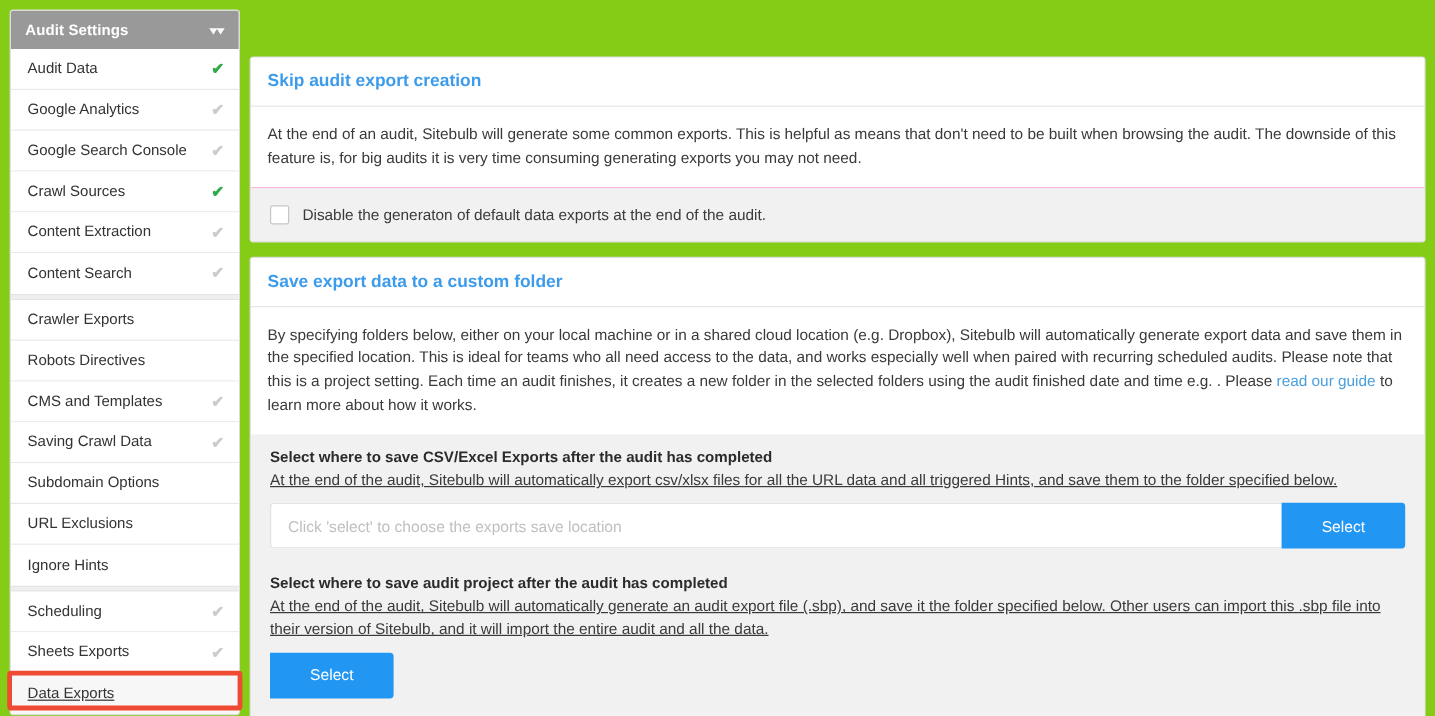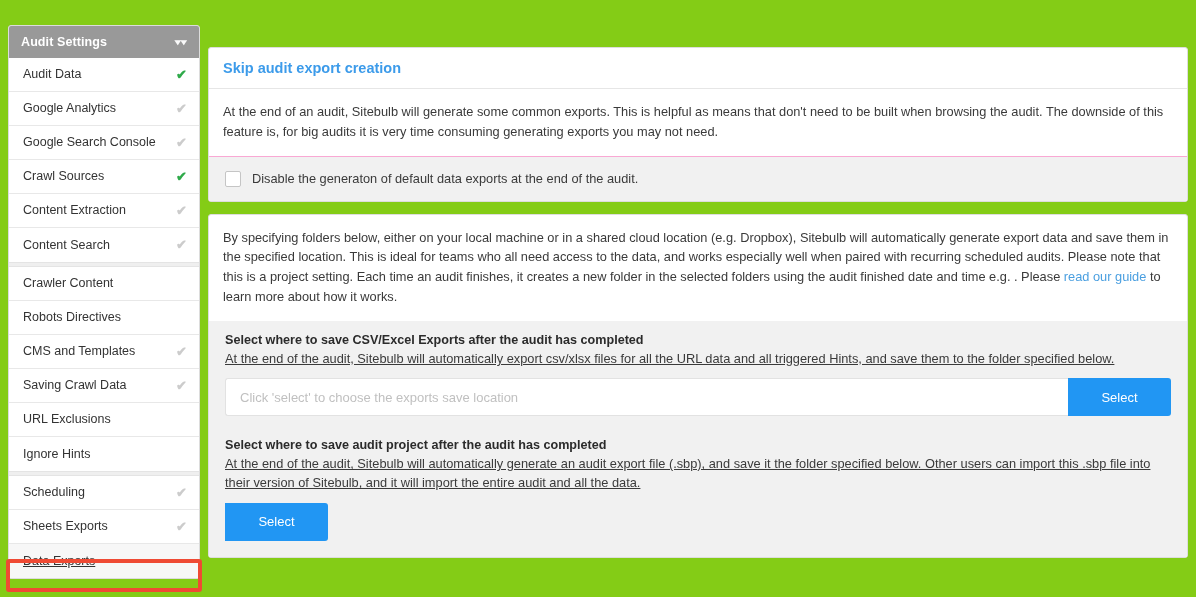--- a/index.html
+++ b/index.html
@@ -226,32 +226,35 @@
       <div class="nav-item">
         <span>Content Search</span>
         <span class="tick off">✔</span>
       </div>
     </div>
 
     <div class="nav-sep"></div>
 
     <div>
       <div class="nav-item">
-        <span>Crawler Content</span>
+        <span>Crawler Exports</span>
       </div>
       <div class="nav-item">
         <span>Robots Directives</span>
       </div>
       <div class="nav-item">
         <span>CMS and Templates</span>
         <span class="tick off">✔</span>
       </div>
       <div class="nav-item">
         <span>Saving Crawl Data</span>
         <span class="tick off">✔</span>
+      </div>
+      <div class="nav-item">
+        <span>Subdomain Options</span>
       </div>
       <div class="nav-item">
         <span>URL Exclusions</span>
       </div>
       <div class="nav-item">
         <span>Ignore Hints</span>
       </div>
     </div>
 
     <div class="nav-sep"></div>
@@ -278,20 +281,21 @@
     <div class="panel">
       <div class="panel-title">Skip audit export creation</div>
       <div class="panel-body">At the end of an audit, Sitebulb will generate some common exports. This is helpful as means that don't need to be built when browsing the audit. The downside of this feature is, for big audits it is very time consuming generating exports you may not need.</div>
       <div class="panel-footer">
         <span class="chk"></span>
         <span class="chk-label">Disable the generaton of default data exports at the end of the audit.</span>
       </div>
     </div>
 
     <div class="panel">
+      <div class="panel-title">Save export data to a custom folder</div>
       <div class="panel-body noborder">
         <span>By specifying folders below, either on your local machine or in a shared cloud location (e.g. Dropbox), Sitebulb will automatically generate export data and save them in the specified location. This is ideal for teams who all need access to the data, and works especially well when paired with recurring scheduled audits. Please note that this is a project setting. Each time an audit finishes, it creates a new folder in the selected folders using the audit finished date and time e.g. . Please </span><a href="#">read our guide</a><span> to learn more about how it works.</span>
       </div>
 
       <div class="form-area">
 
         <div class="form-label">Select where to save CSV/Excel Exports after the audit has completed</div>
         <div class="form-desc">At the end of the audit, Sitebulb will automatically export csv/xlsx files for all the URL data and all triggered Hints, and save them to the folder specified below.</div>
         <div class="input-group">
           <input class="txt" type="text" placeholder="Click 'select' to choose the exports save location" value="" style="">

